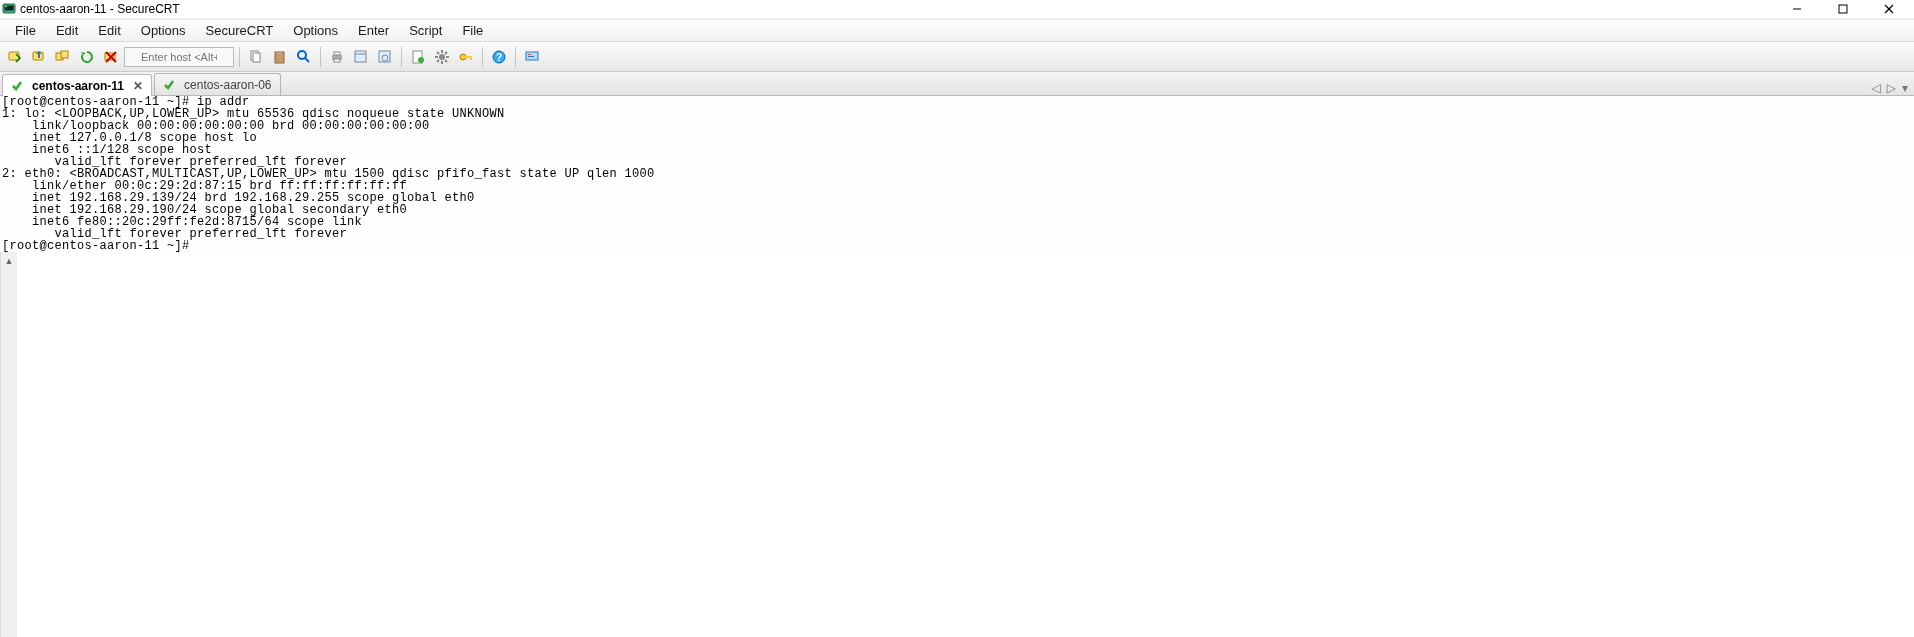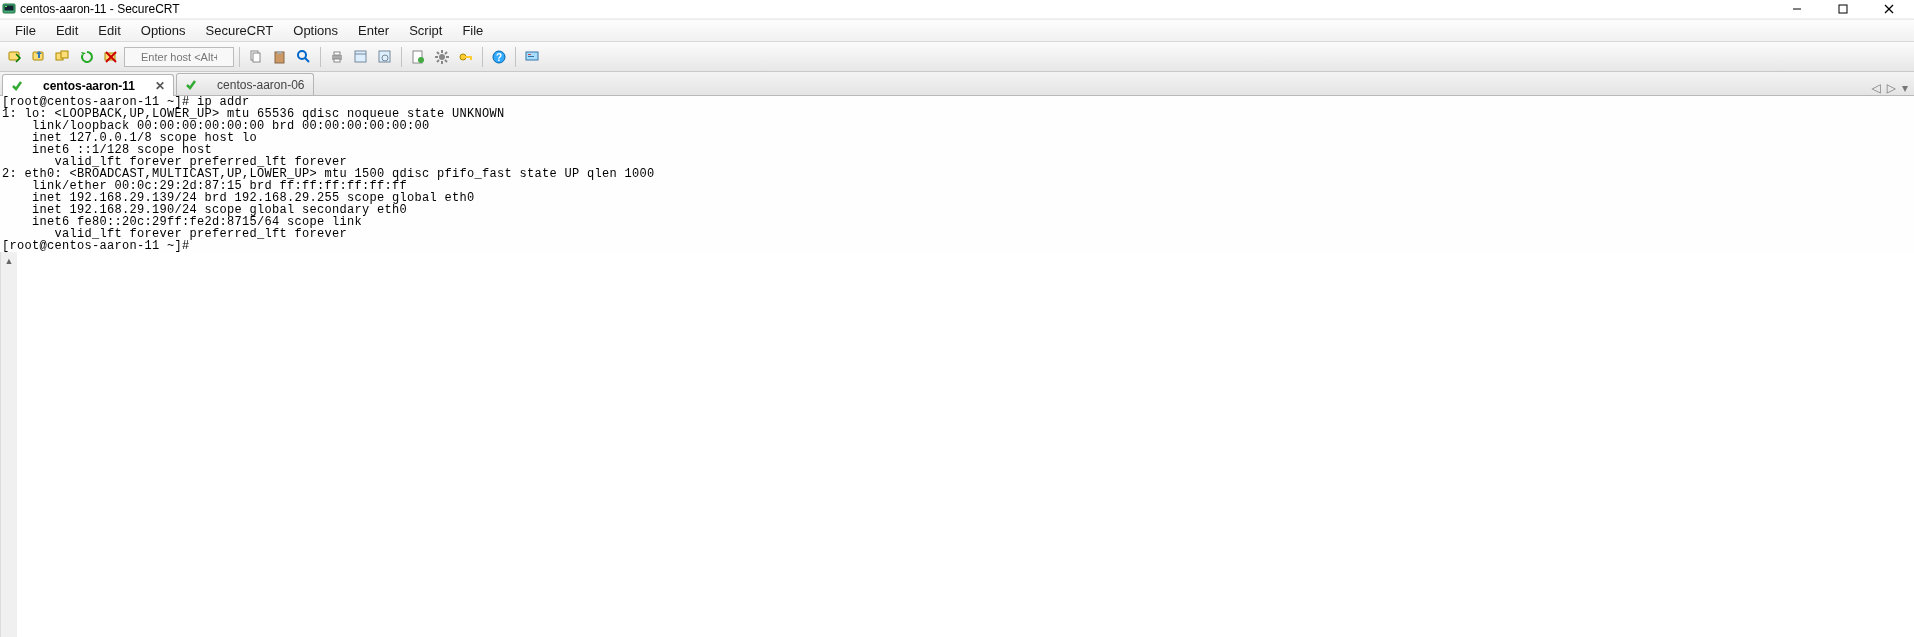--- a/index.html
+++ b/index.html
@@ -87,21 +87,21 @@
     border-bottom: 1px solid #b8b8b8;
     display: flex;
     align-items: flex-end;
     padding: 0 2px;
   }
   .tab {
     height: 22px;
     display: inline-flex;
     align-items: center;
     padding: 0 8px;
-    gap: 20px;
+    gap: 9px;
     border: 1px solid #b5b5b5;
     border-bottom: none;
     border-top-left-radius: 3px;
     border-top-right-radius: 3px;
     margin-right: 2px;
     background: linear-gradient(#f6f6f6,#e3e3e3);
     color: #444;
     font-size: 12px;
     cursor: default;
   }

